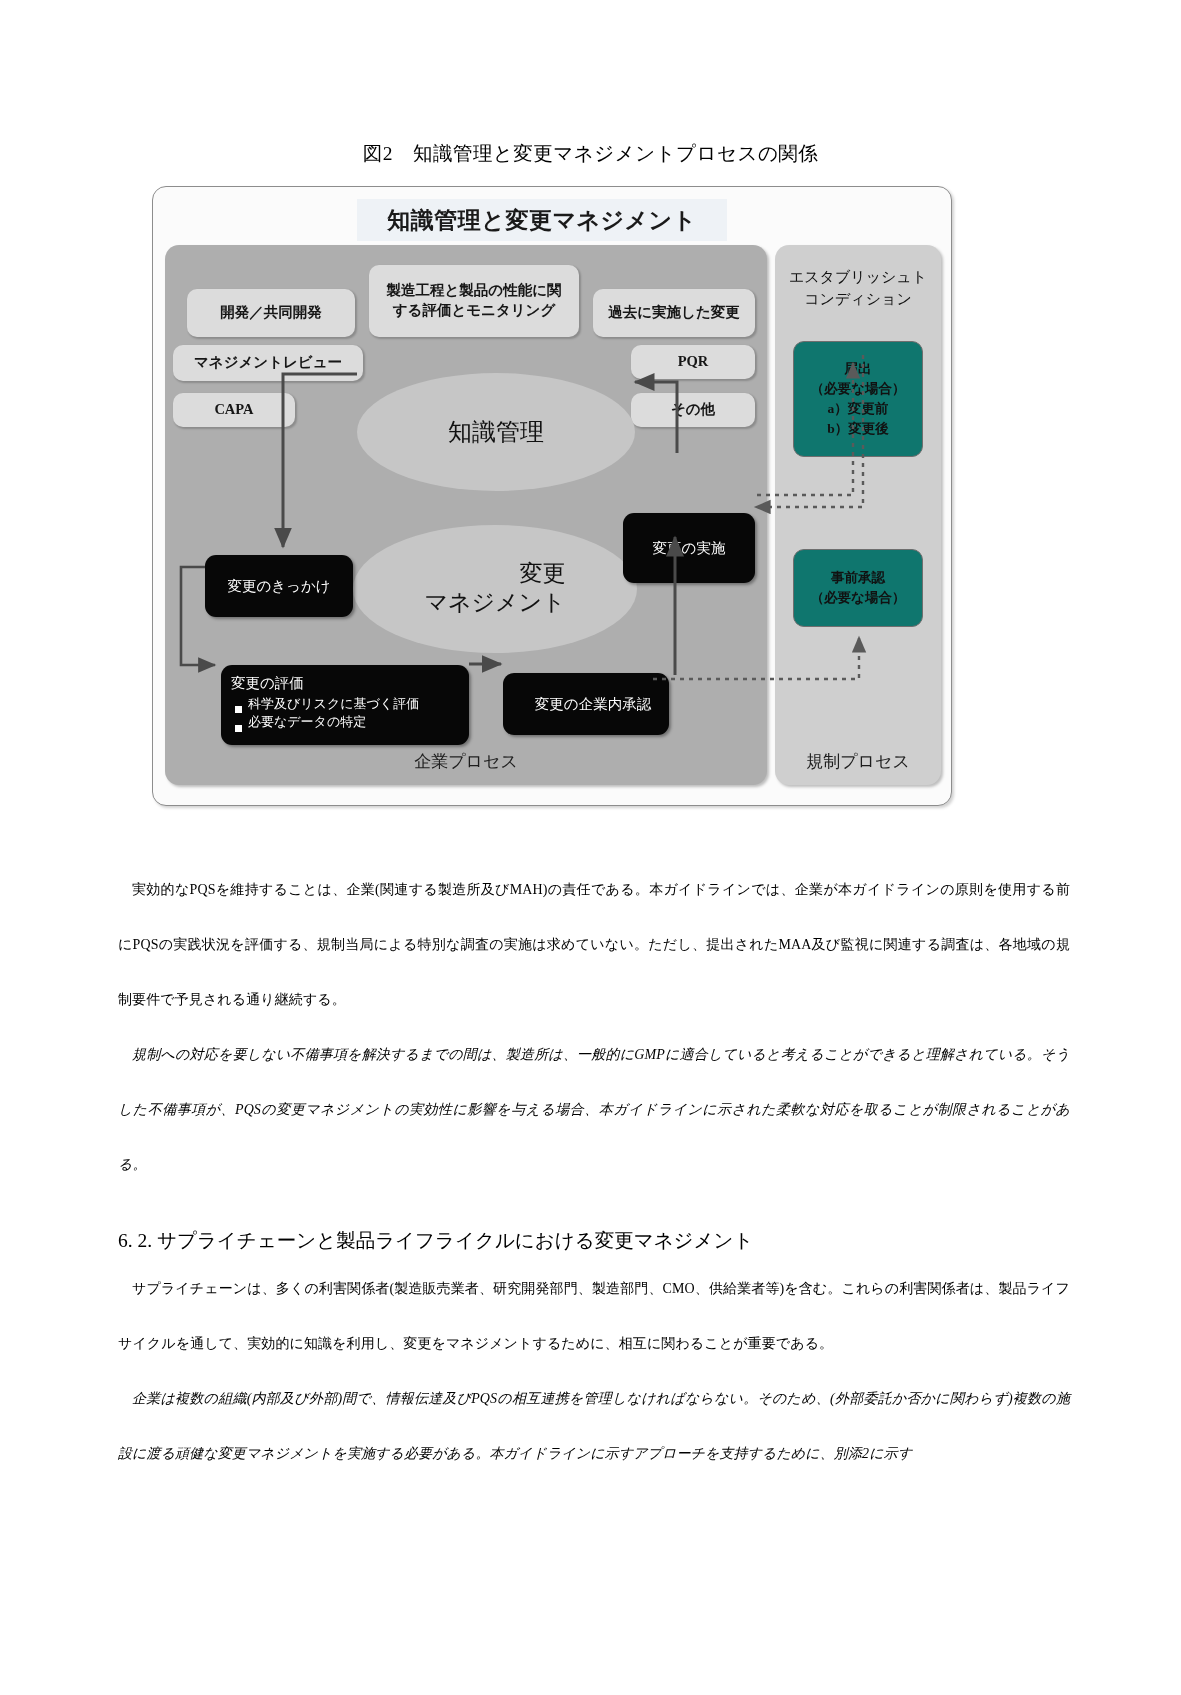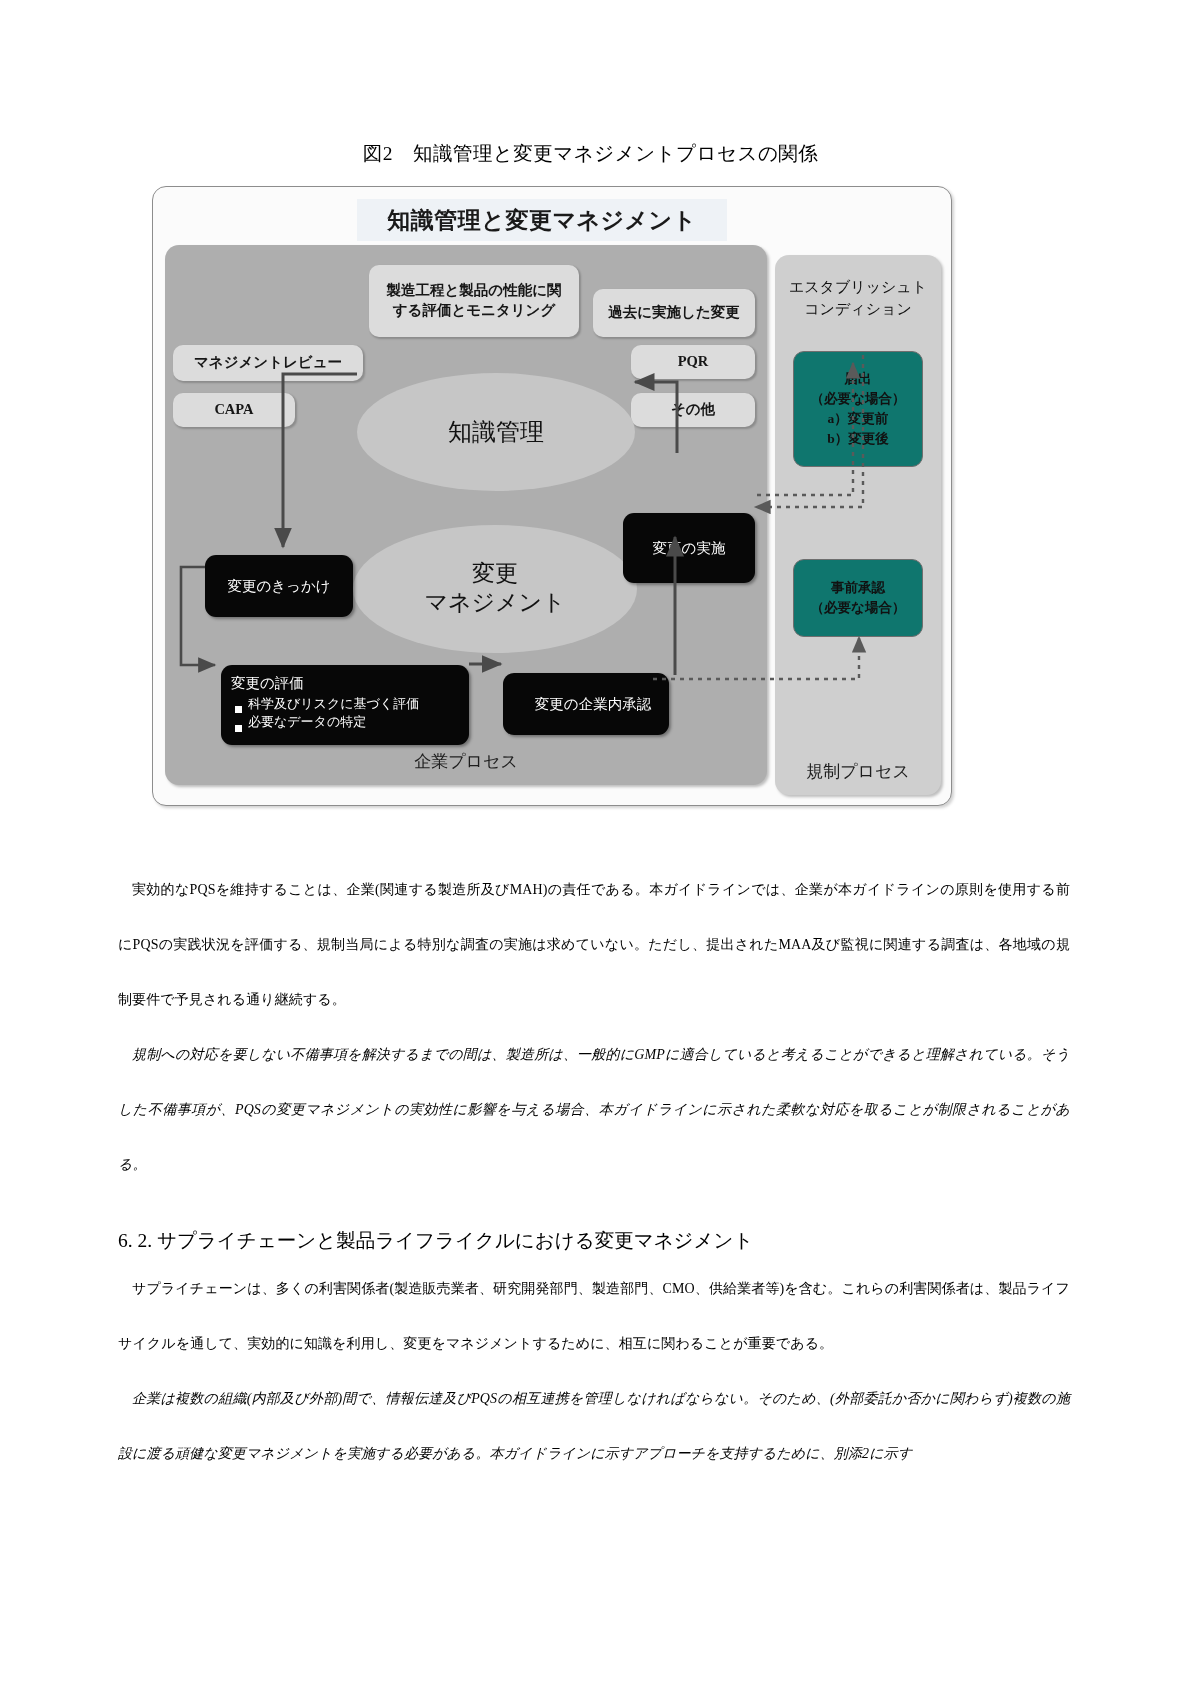--- a/index.html
+++ b/index.html
@@ -69,21 +69,21 @@
     height: 540px;
     background: #aeaeae;
     border-radius: 14px;
     box-shadow: 2px 2px 3px rgba(0,0,0,0.25);
     overflow: hidden;
   }
   
   .panel-reg {
     position: absolute;
     left: 622px;
-    top: 68px;
+    top: 58px;
     width: 166px;
     height: 540px;
     background: #cfcfcf;
     border-radius: 14px;
     box-shadow: 2px 2px 3px rgba(0,0,0,0.25);
     overflow: hidden;
   }
 
   .panel-label {
     position: absolute;
@@ -225,37 +225,38 @@
 <div class="page">
 
   <div class="fig-caption">図2　知識管理と変更マネジメントプロセスの関係</div>
 
   <div class="diagram">
 
     <div class="diagram-title">知識管理と変更マネジメント</div>
 
     <div class="panel-company">
 
+      <div class="lt-box" style="left:22px;  top:44px;  width:168px; height:48px;">開発／共同開発</div>
 
       <div class="lt-box" style="left:204px; top:20px;  width:210px; height:72px;">製造工程と製品の性能に関
 する評価とモニタリング</div>
 
       <div class="lt-box" style="left:428px; top:44px;  width:162px; height:48px;">過去に実施した変更</div>
 
       <div class="lt-box" style="left:8px;   top:100px; width:190px; height:36px;">マネジメントレビュー</div>
 
       <div class="lt-box" style="left:466px; top:100px; width:124px; height:34px;">PQR</div>
 
       <div class="lt-box" style="left:8px;   top:148px; width:122px; height:34px;">CAPA</div>
 
       <div class="lt-box" style="left:466px; top:148px; width:124px; height:34px;">その他</div>
 
       <div class="ellipse" style="left:192px; top:128px; width:278px; height:118px;">知識管理</div>
 
-      <div class="ellipse" style="left:188px; top:280px; width:284px; height:128px; font-size:23px;">変更
+      <div class="ellipse" style="left:188px; top:280px; width:284px; height:128px; font-size:23px;text-align:right;">変更
 マネジメント</div>
 
       <div class="dk-box" style="left:40px;  top:310px; width:148px; height:62px;">変更のきっかけ</div>
 
       <div class="dk-box" style="left:458px; top:268px; width:132px; height:70px;">変更の実施</div>
 
       <div class="dk-box" style="left:338px; top:428px; width:166px; height:62px;padding-left:20px;">変更の企業内承認</div>
 
       <div class="dk-box left-align" style="left:56px; top:420px; width:248px; height:80px;">
         <span class="bhead">変更の評価</span>

